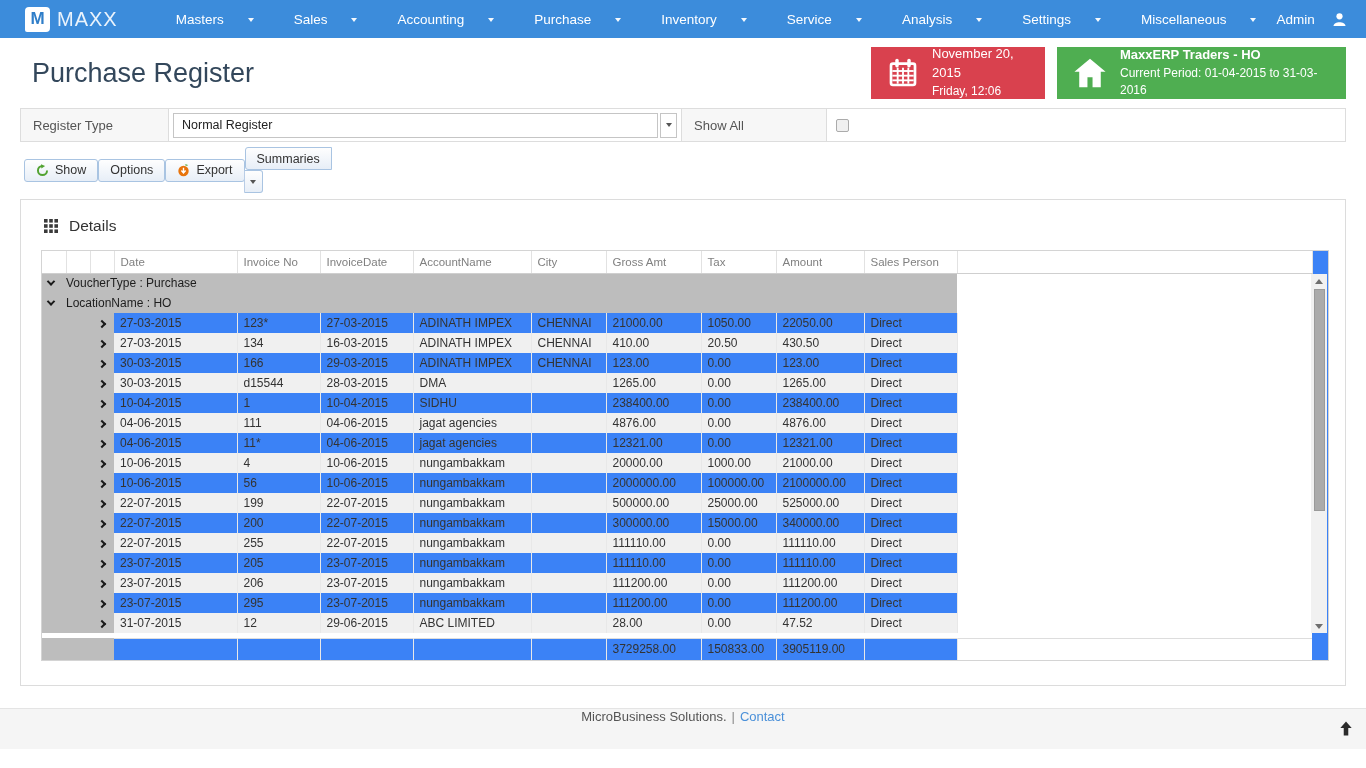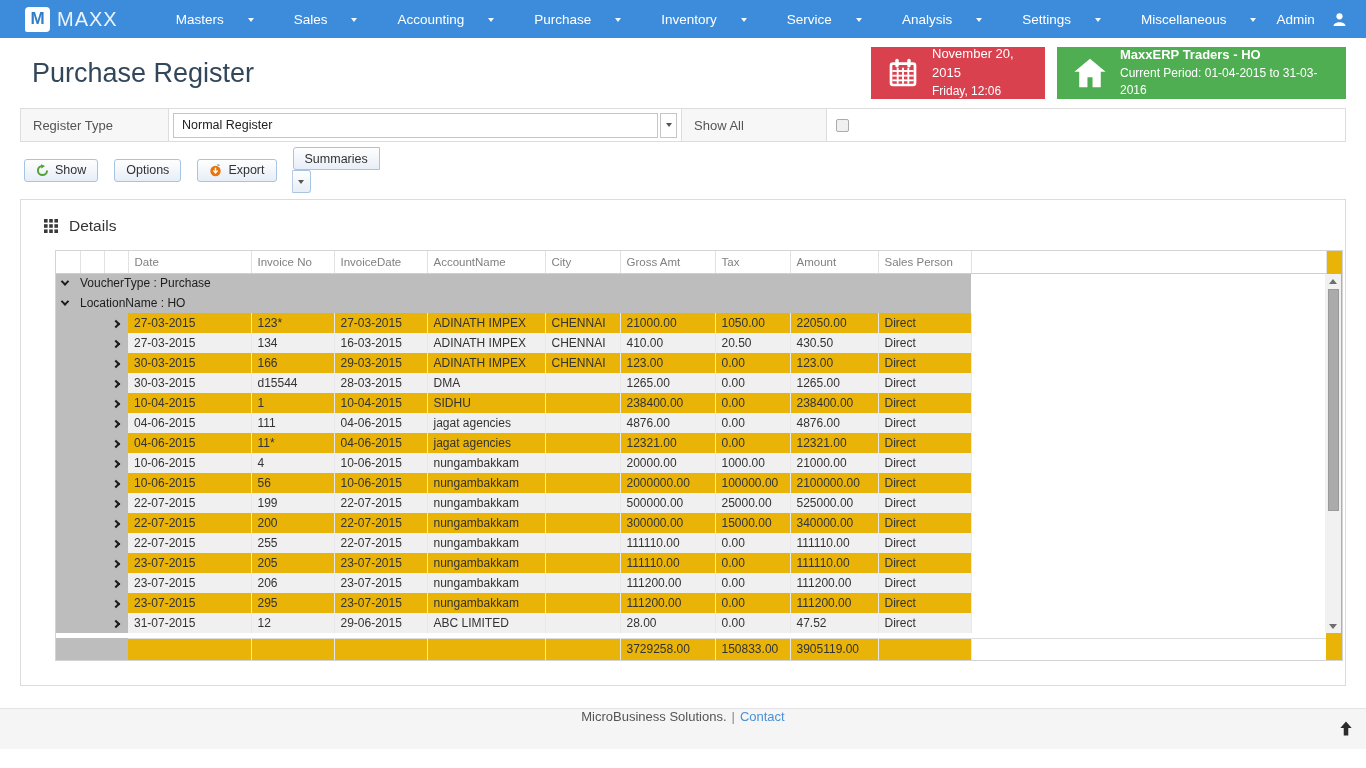--- a/index.html
+++ b/index.html
@@ -39,33 +39,33 @@
   .combo-wrap { width:512px; display:flex; align-items:center; padding:0 4px; }
   .combo { flex:1; height:25px; border:1px solid #c5c5c5; background:#fff; display:flex; align-items:center; font-size:12.5px; color:#222; padding-left:8px; cursor:pointer; }
   .combo-value { flex:1; }
   .combo-btn { width:17px; height:25px; border:1px solid #c5c5c5; margin-left:2px; background:#fff; display:flex; align-items:center; justify-content:center; cursor:pointer; }
   .combo-arrow { width:0; height:0; border-left:3.5px solid transparent; border-right:3.5px solid transparent; border-top:4.5px solid #555; }
   .showall-label { width:146px; background:#f7f7f7; border-left:1px solid #ddd; border-right:1px solid #ddd; display:flex; align-items:center; padding-left:12px; }
   .checkbox-area { flex:1; display:flex; align-items:center; padding-left:9px; }
   .checkbox { width:13px; height:13px; border:1px solid #ababab; background:#f0f0f0; border-radius:2px; cursor:pointer; }
 
   
-  .toolbar { margin:5px 20px 6px 24px; display:flex; align-items:center; gap:16px; }
+  .toolbar { margin:5px 20px 6px 24px; display:flex; align-items:center; gap:0; }
   .btn { height:23px; padding:0 11px; border:1px solid #a9c4e2; border-radius:3px;
     background:linear-gradient(#fefefe,#e7eef7); font-size:12.5px; color:#333;
     display:flex; align-items:center; gap:6px; cursor:pointer; white-space:nowrap; }
   .btn-split { display:flex;flex-direction:column; }
   .btn-split .main { border-radius:3px 0 0 3px; }
   .btn-split .arrow { width:19px; padding:0; justify-content:center; border-radius:0 3px 3px 0; border-left:1px solid #b9cde6; margin-left:-1px; }
 
   
   .details-panel { margin:4px 20px 0; border:1px solid #dcdcdc; height:487px; }
   .details-header { display:flex; align-items:center; gap:11px; padding:17px 0 15px 23px; font-size:15.5px; color:#333; }
 
-  .grid-wrap { margin-left:34px; width:1288px; border:1px solid #d4d4d4; position:relative; background:#eab308; }
+  .grid-wrap { margin-left:20px; width:1288px; border:1px solid #d4d4d4; position:relative; background:#3b82f6; }
   table.grid { border-collapse:collapse; table-layout:fixed; width:1270px; font-size:12px; color:#333; }
   .grid th { height:22px; font-weight:normal; font-size:11.5px; color:#808080; text-align:left;
     padding:0 4px 0 6px; border-right:1px solid #e2e2e2; border-bottom:1px solid #cfcfcf; background:#fff; white-space:nowrap; overflow:hidden; }
   .grid th.no-r { }
   .grid td { height:20px; padding:0 6px; white-space:nowrap; overflow:hidden; }
   .grid td.data { border-right:1px solid #e8e8e8; }
   .grid tr.alt td.data { background:#f0f0f0; }
   .grid td.num { text-align:left; }
   .grid td.pad-cell { background:#bdbdbd; padding:0; }
   .grid td.arrow-cell { text-align:center; cursor:pointer; }

